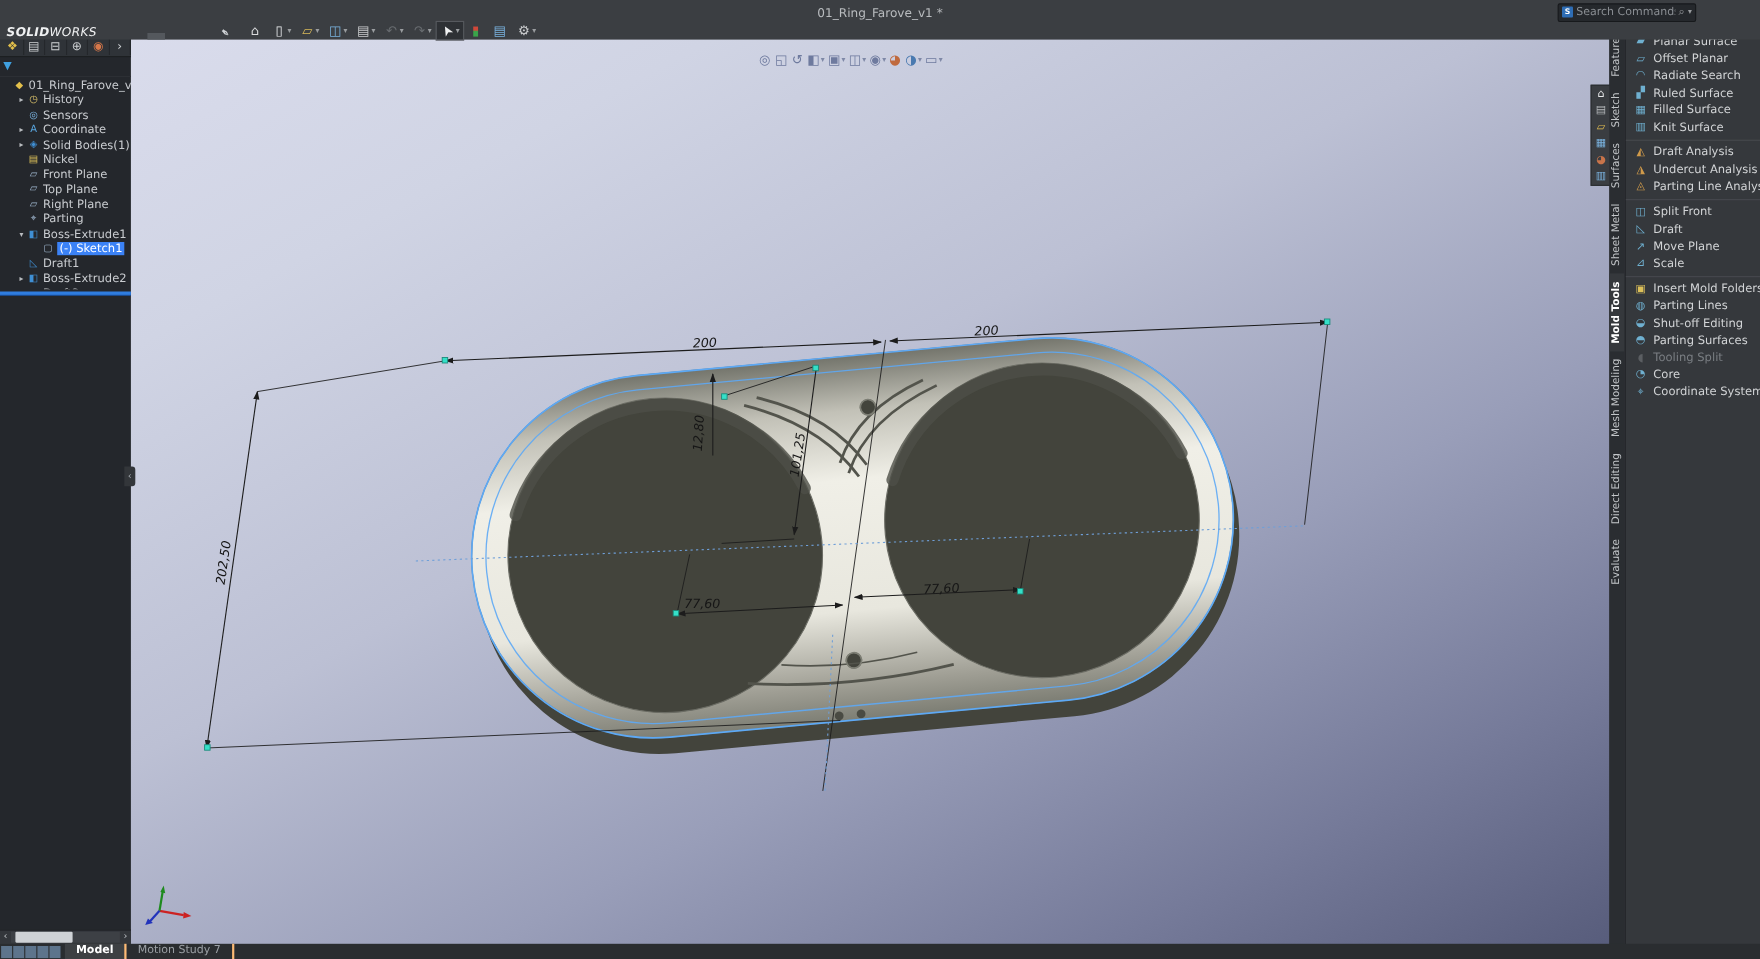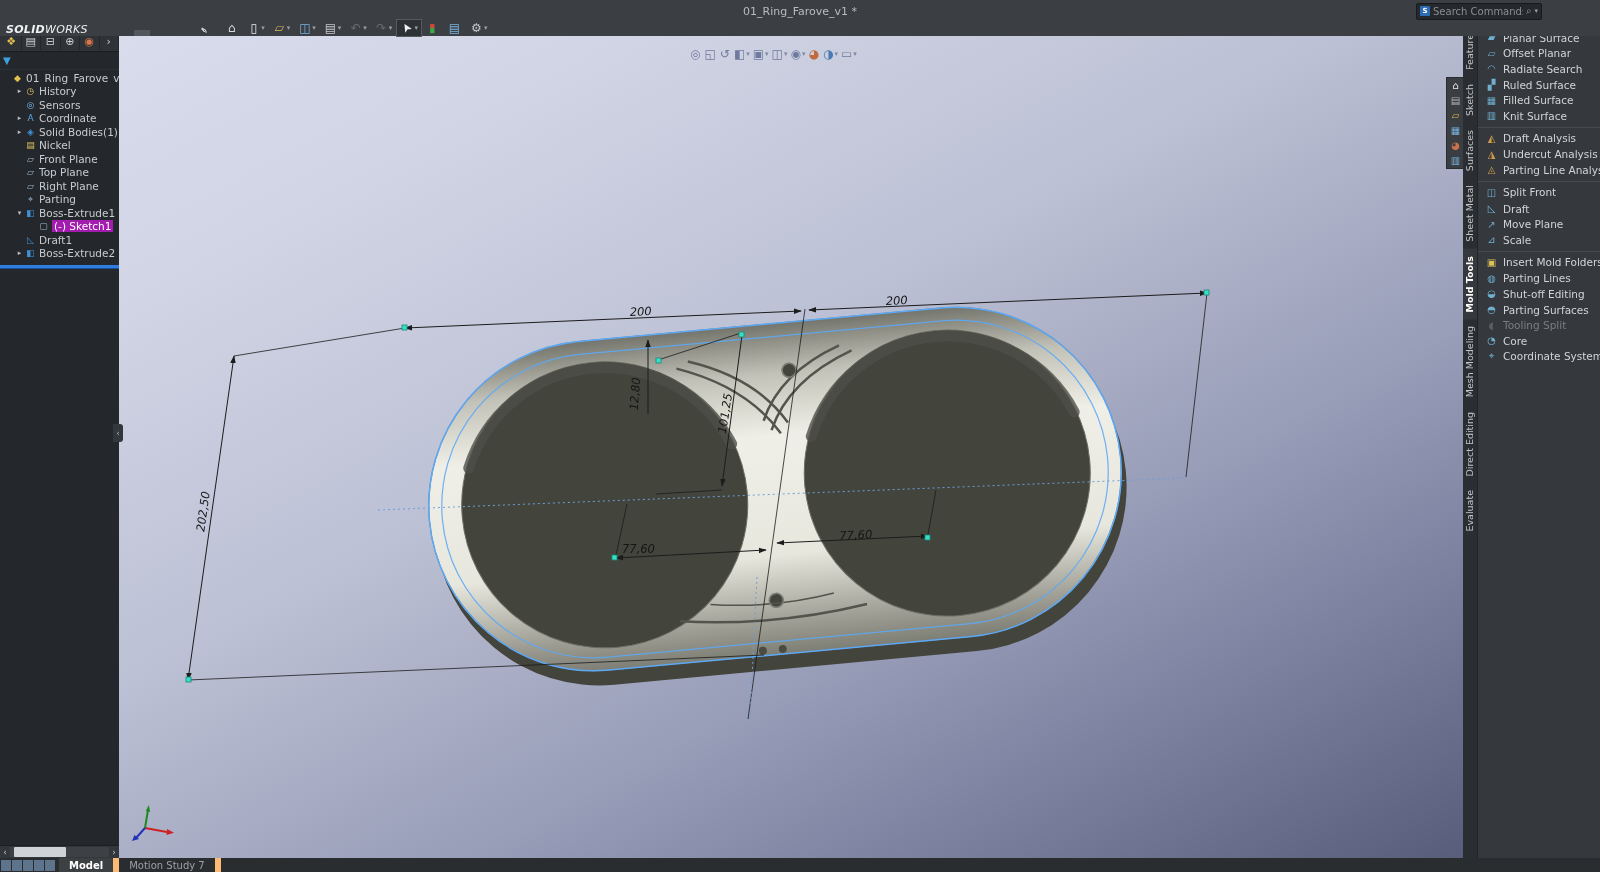--- a/index.html
+++ b/index.html
@@ -58,21 +58,21 @@
          border-bottom:1px solid #1b1d20;padding-left:2px;}
   .ptab{width:19px;height:18px;display:flex;align-items:center;justify-content:center;font-size:11px;
         border-right:1px solid #24272b;}
   .filterrow{height:17px;display:flex;align-items:center;padding-left:3px;font-size:10px;color:#3fa0e0;
              border-bottom:1px solid #2c2f34;}
   .tree{flex:1;padding-top:1px;overflow:hidden;}
   .trow{height:13.5px;display:flex;align-items:center;white-space:nowrap;color:#c9ccd0;font-size:10.5px;}
   .trow .arrow{width:9px;font-size:7px;color:#b9bcc0;text-align:center;flex:none;}
   .trow .ic{width:13px;font-size:9px;text-align:center;flex:none;margin-right:2px;}
   .trow .lbl{overflow:hidden;}
-  .trow.selected .lbl{background:#a21caf;color:#fff;padding:0 2px;}
+  .trow.selected .lbl{background:#3b82f6;color:#fff;padding:0 2px;}
   .rollback{height:3px;background:#2f7de0;margin-top:2px;box-shadow:0 1px 0 #1a4f9a;}
   .lscroll{height:12px;background:#33363b;border-top:1px solid #1d1f23;display:flex;align-items:center;}
   .lscroll .sarr{width:10px;color:#c5c8cc;font-size:9px;text-align:center;}
   .lscroll .strack{flex:1;height:10px;background:#3d4045;position:relative;}
   .lscroll .sthumb{position:absolute;left:4px;top:0;width:52px;height:10px;background:#cfd2d6;border-radius:1px;}
   
   .vtabs{position:absolute;right:123px;top:22px;width:14px;height:850px;background:#2a2d31;
          display:flex;flex-direction:column;align-items:center;z-index:30;}
   .vtab{writing-mode:vertical-rl;transform:rotate(180deg);font-size:9.5px;color:#c3c6c9;
         padding:7px 1px;line-height:12px;white-space:nowrap;}
@@ -84,22 +84,22 @@
   .mrow .ic{width:15px;text-align:center;font-size:10px;margin-right:4px;flex:none;}
   .mrow.sep{border-top:1px solid #46494e;margin-top:3px;padding-top:2px;height:17px;}
   .mrow.disabled{color:#7a7e83;}
   .mrow.disabled .ic{opacity:.45;}
   
   .bottombar{position:absolute;left:0;top:858px;width:1600px;height:14px;background:#2a2d30;
              display:flex;align-items:center;z-index:40;font-size:10px;}
   .bnav{display:flex;gap:1px;margin-left:1px;}
   .bnav span{width:10px;height:11px;background:#5d748c;color:#d8e4f0;font-size:7px;
              display:flex;align-items:center;justify-content:center;}
-  .btab{padding:0 10px;height:14px;display:flex;align-items:center;color:#9ba0a5;
-        border-right:6px solid #fdba74;}
+  .btab{padding:0 10px;height:14px;display:flex;align-items:flex-start;color:#9ba0a5;
+        border-right:2px solid #fdba74;}
   .btab.active{color:#fff;font-weight:bold;background:#3d4043;}
 </style>
 </head>
 <body>
 
 <div class="viewport">
   <svg class="gfx" viewBox="119 22 1344 838">
     <defs>
       <linearGradient id="ringFace" x1="0" y1="0" x2="0" y2="1">
         <stop offset="0" stop-color="#74756c"></stop>

